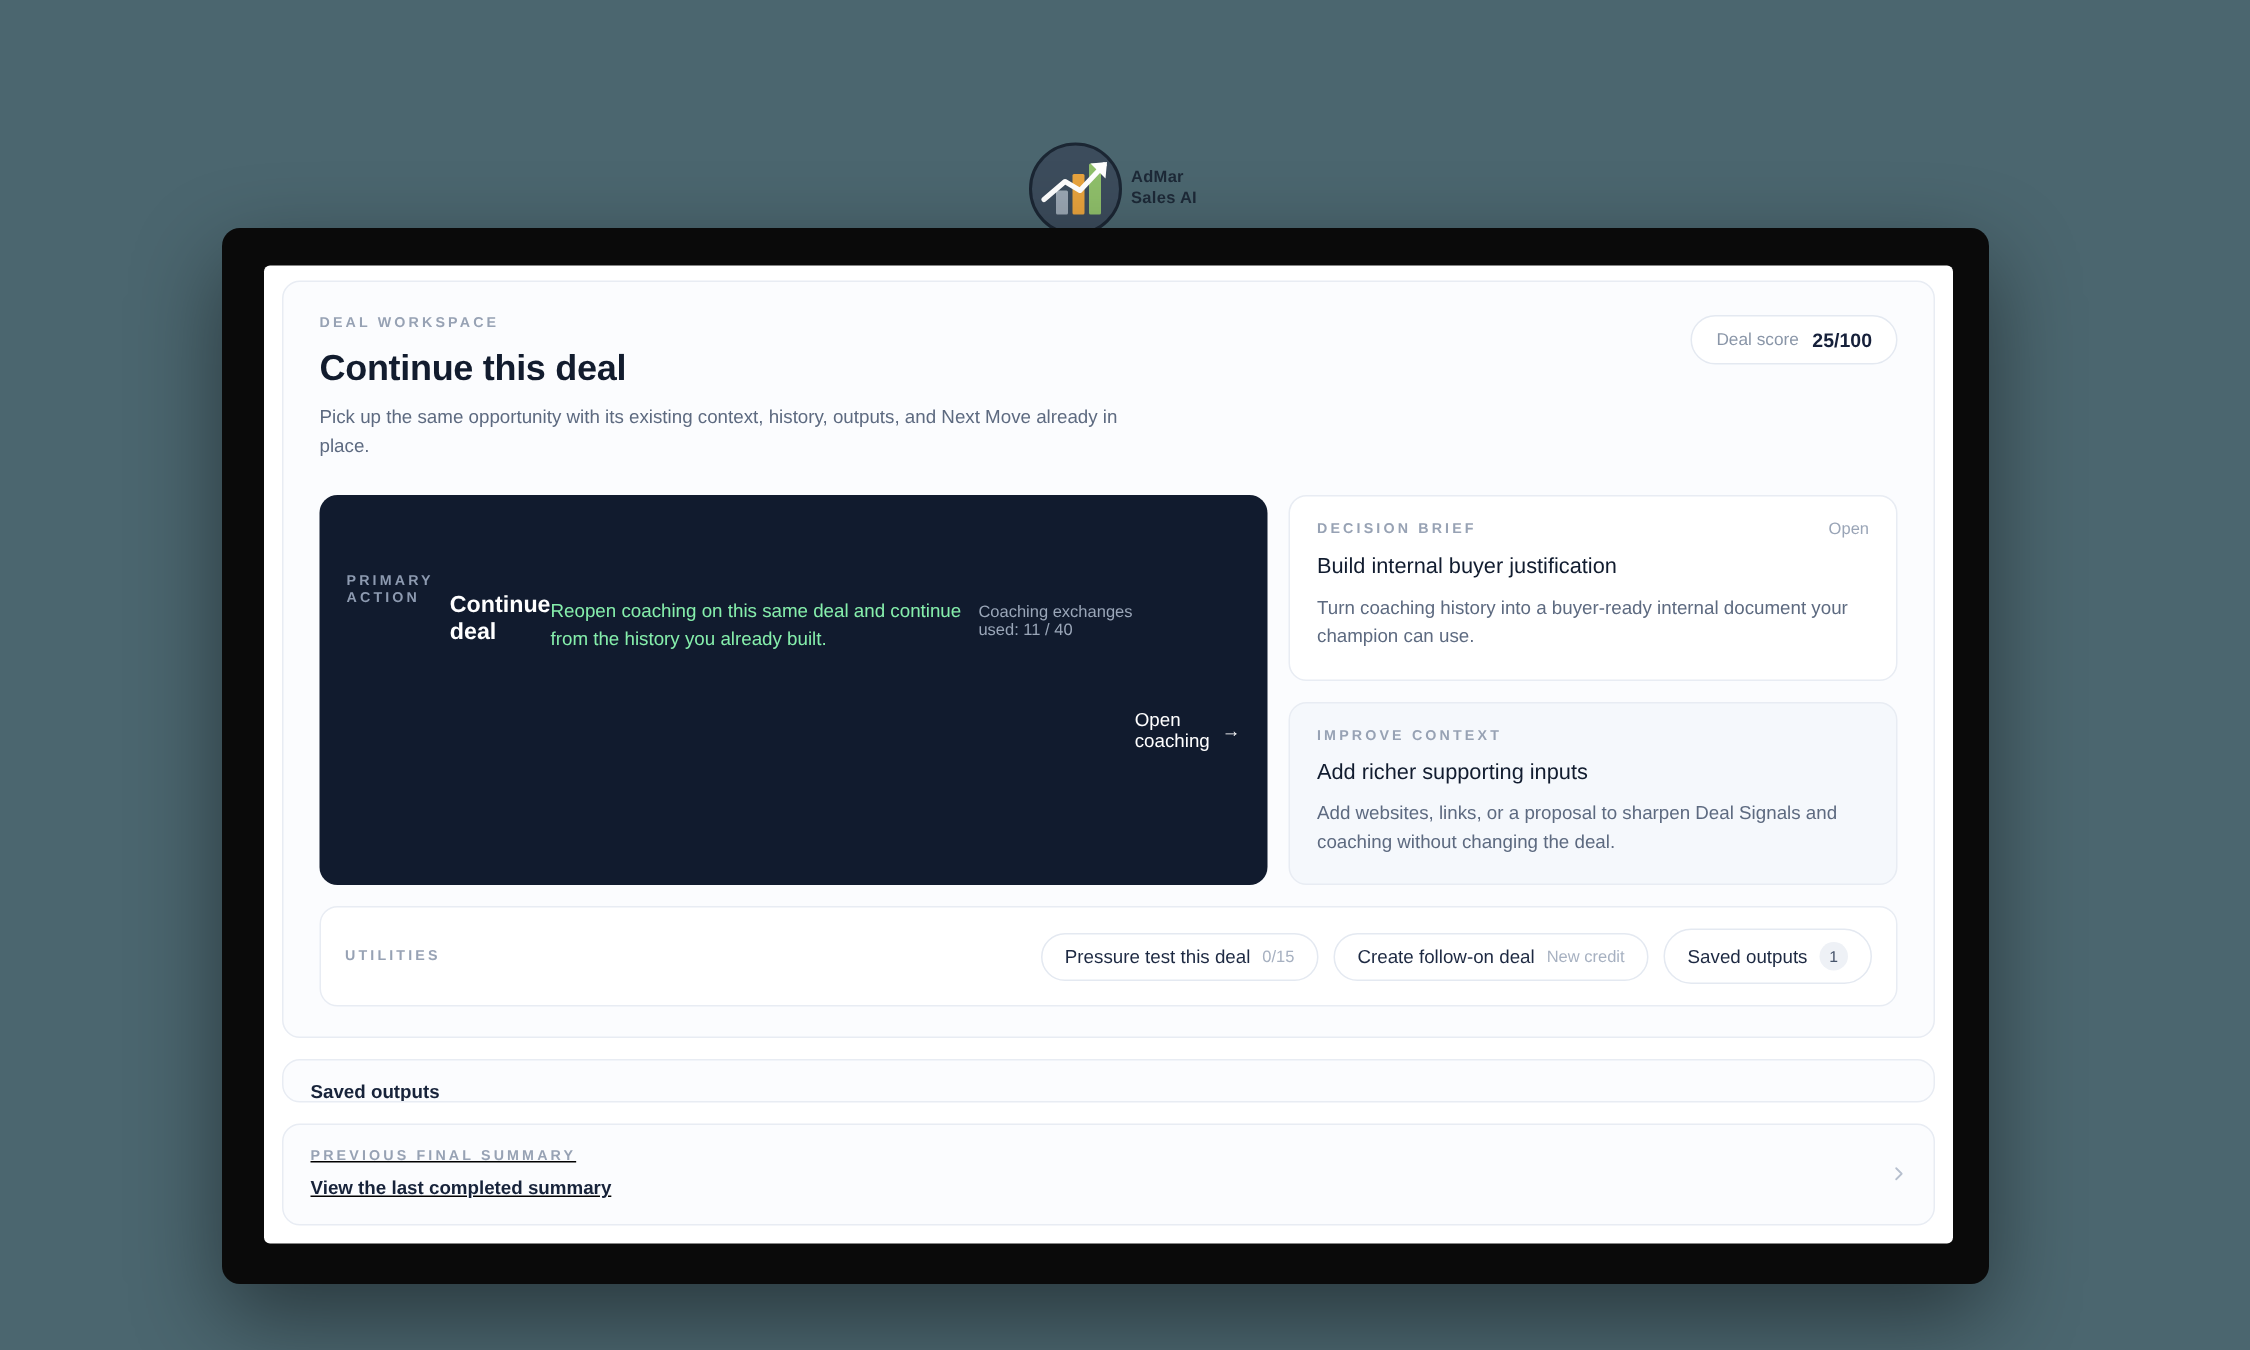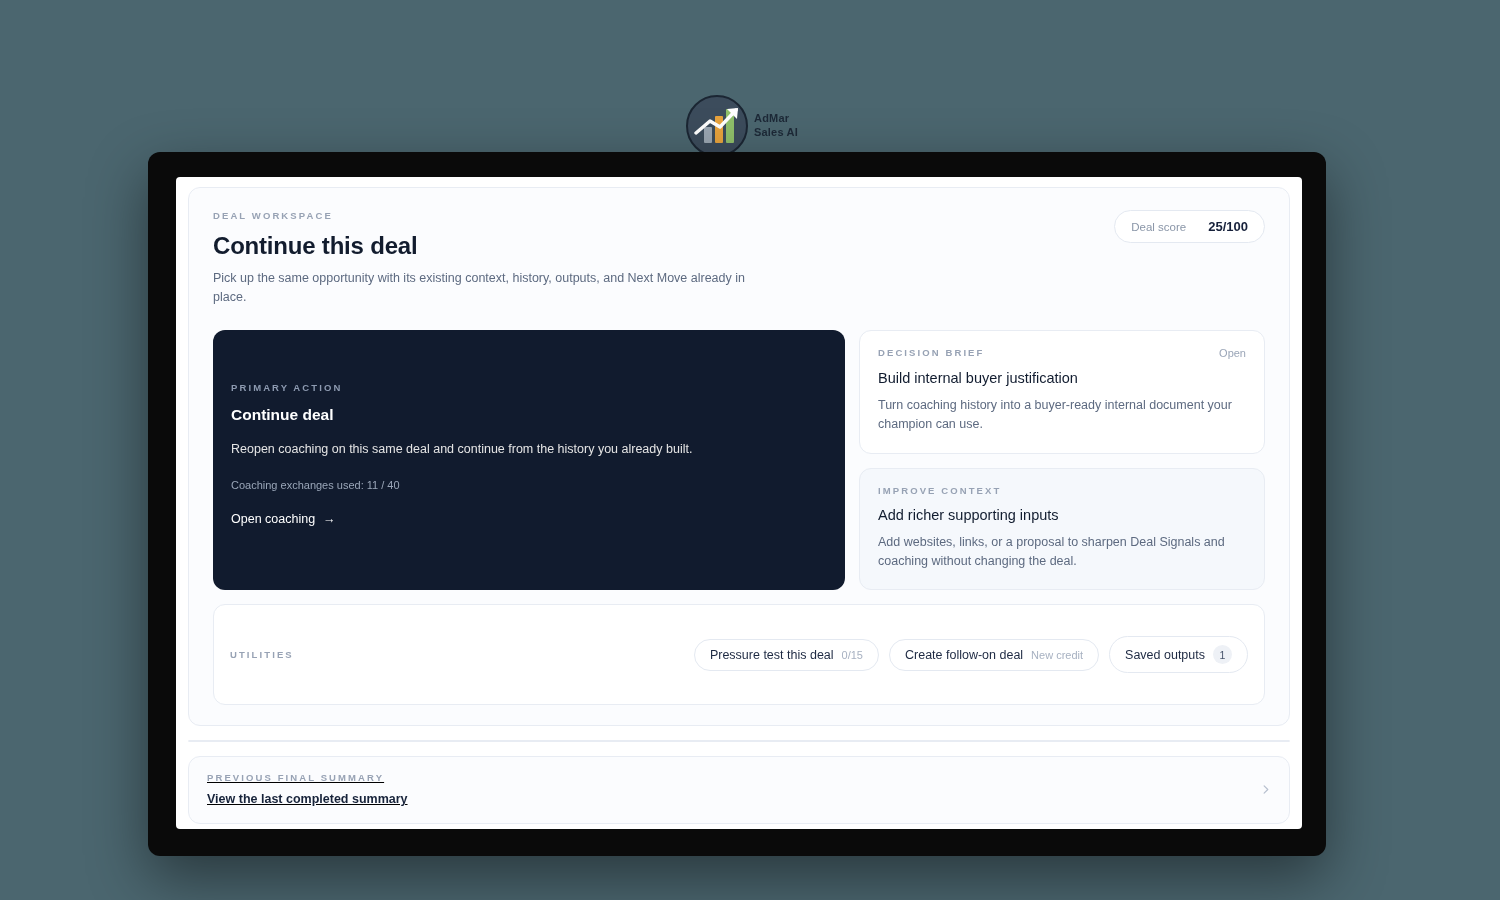--- a/index.html
+++ b/index.html
@@ -82,49 +82,49 @@
   }
   .page-title {
     font-size: 24px; font-weight: bold; color: #121c2e;
     margin-top: 11px; letter-spacing: -.2px;
   }
   .page-sub {
     font-size: 12.5px; color: #5d6a80; line-height: 1.55;
     margin-top: 9px; max-width: 545px;
   }
   .score-pill {
-    display: inline-flex; align-items: center; gap: 22px;
+    display: inline-flex; align-items: center; gap: 9px;
     border: 1px solid #e4e9f1; border-radius: 999px;
     background: #ffffff;
     padding: 8px 16px;
     white-space: nowrap;
   }
   .score-label { font-size: 11.5px; color: #8a96a8; }
   .score-value { font-size: 13px; font-weight: bold; color: #16203a; }
 
   
   .grid {
     display: grid;
     grid-template-columns: 632px 1fr;
     gap: 14px;
     margin-top: 22px;
   }
   .primary-card {
     background: #111b2e;
     border-radius: 12px;
     padding: 52px 18px 20px 18px;
-    display: flex; flex-direction: column;
+    display: flex; flex-direction: row;
   }
   .primary-card .eyebrow { color: #8d9ab0; }
   .primary-title {
     font-size: 15.5px; font-weight: bold; color: #ffffff;
     margin-top: 13px;
   }
   .primary-desc {
-    font-size: 12.5px; color: #e5e5e5; margin-top: 16px; line-height: 1.5;
+    font-size: 12.5px; color: #86efac; margin-top: 16px; line-height: 1.5;
   }
   .primary-meta {
     font-size: 11px; color: #9aa6b8; margin-top: 20px;
   }
   .primary-link {
     font-size: 12.5px; color: #ffffff; margin-top: 21px;
     display: inline-flex; align-items: center; gap: 8px;
     cursor: pointer; width: fit-content;
   }
 
@@ -144,21 +144,21 @@
   .side-desc {
     font-size: 12.5px; color: #5d6a80; line-height: 1.55; margin-top: 10px;
   }
 
   
   .utilities {
     margin-top: 14px;
     border: 1px solid #e8ecf3;
     border-radius: 12px;
     background: #ffffff;
-    padding: 31px 16px;
+    padding: 14px 16px;
     display: flex; align-items: center; justify-content: space-between; gap: 10px;
   }
   .util-actions { display: flex; align-items: center; gap: 10px; }
   .util-btn {
     display: inline-flex; align-items: center; gap: 8px;
     border: 1px solid #e4e9f1; border-radius: 999px;
     background: #ffffff;
     padding: 8px 15px;
     font-size: 12.5px; color: #1d2942;
     cursor: pointer; white-space: nowrap;

